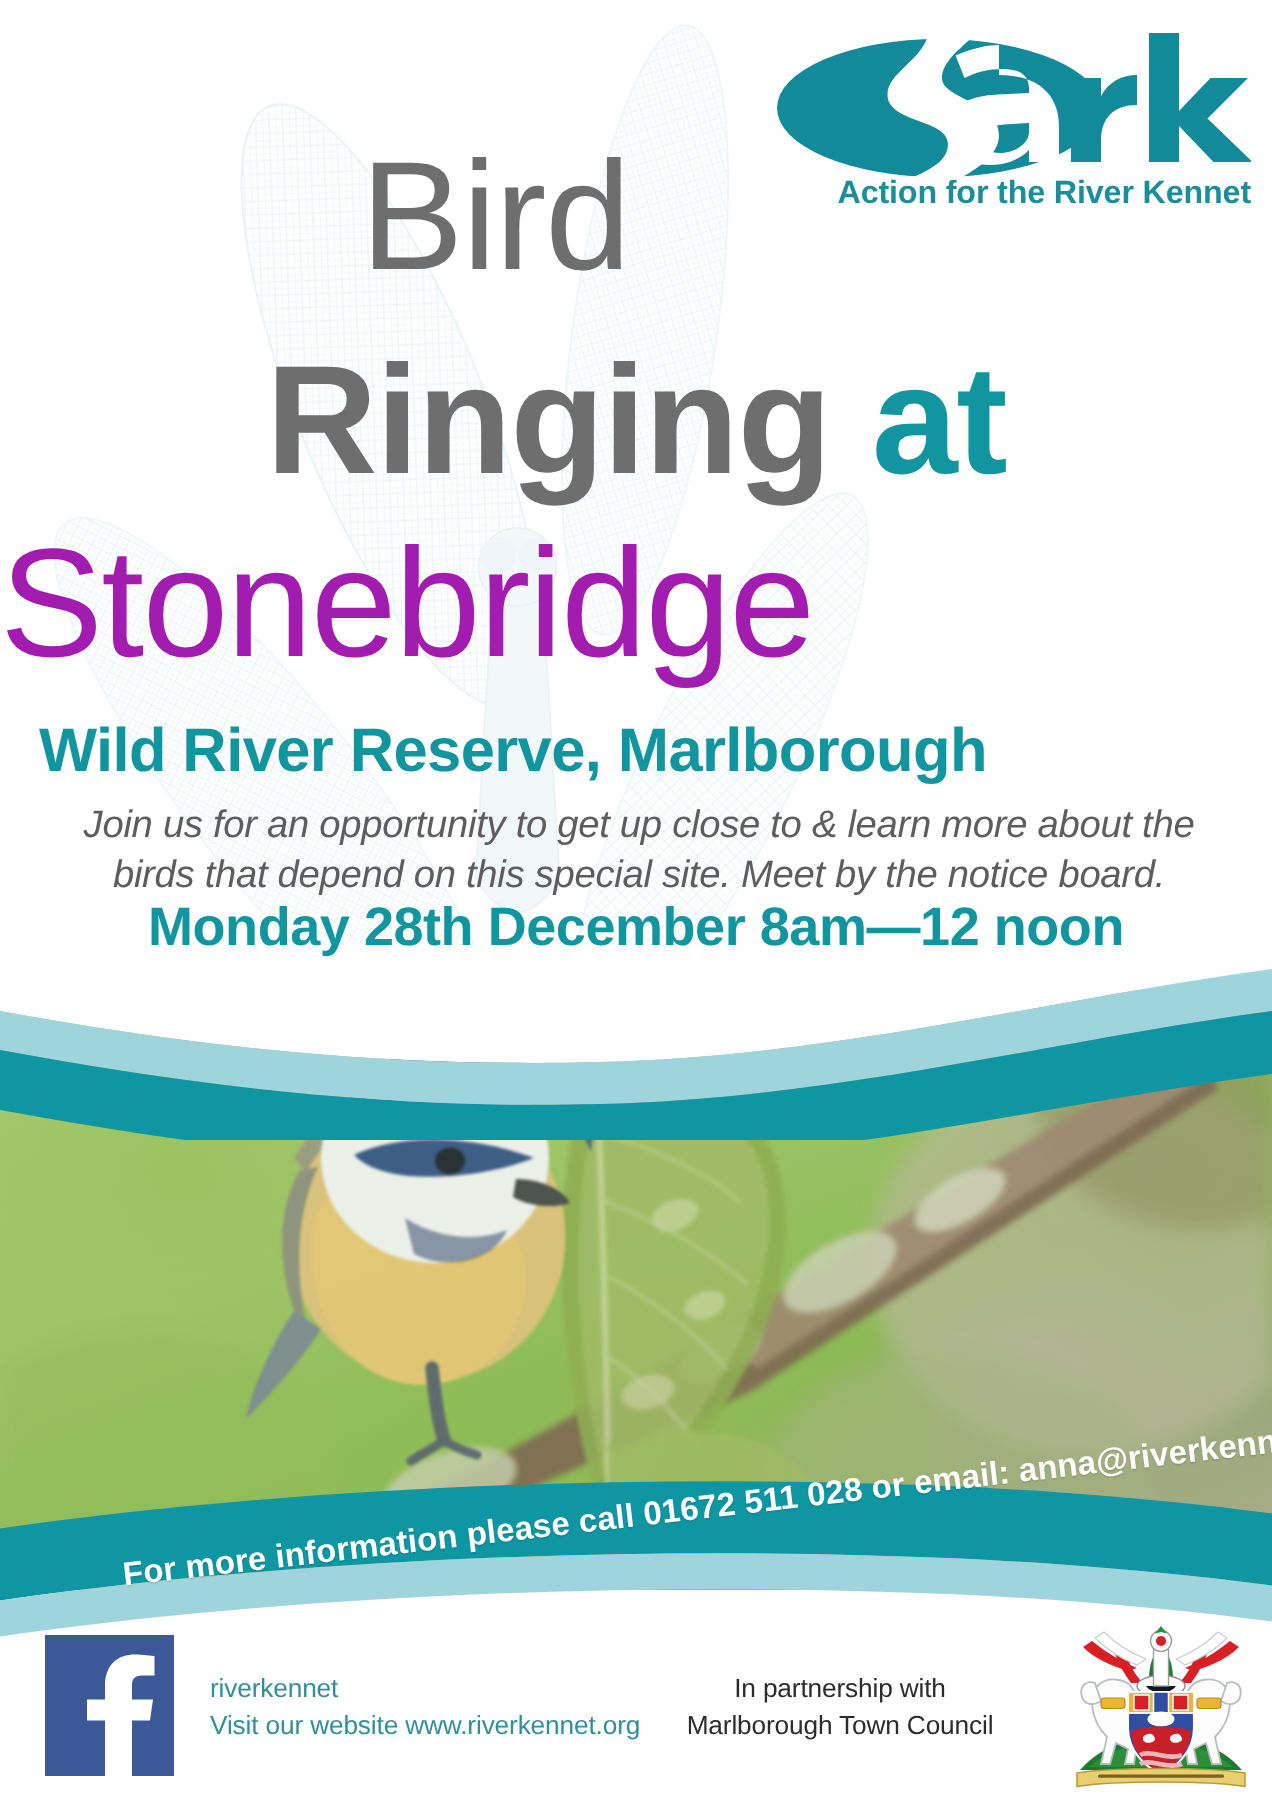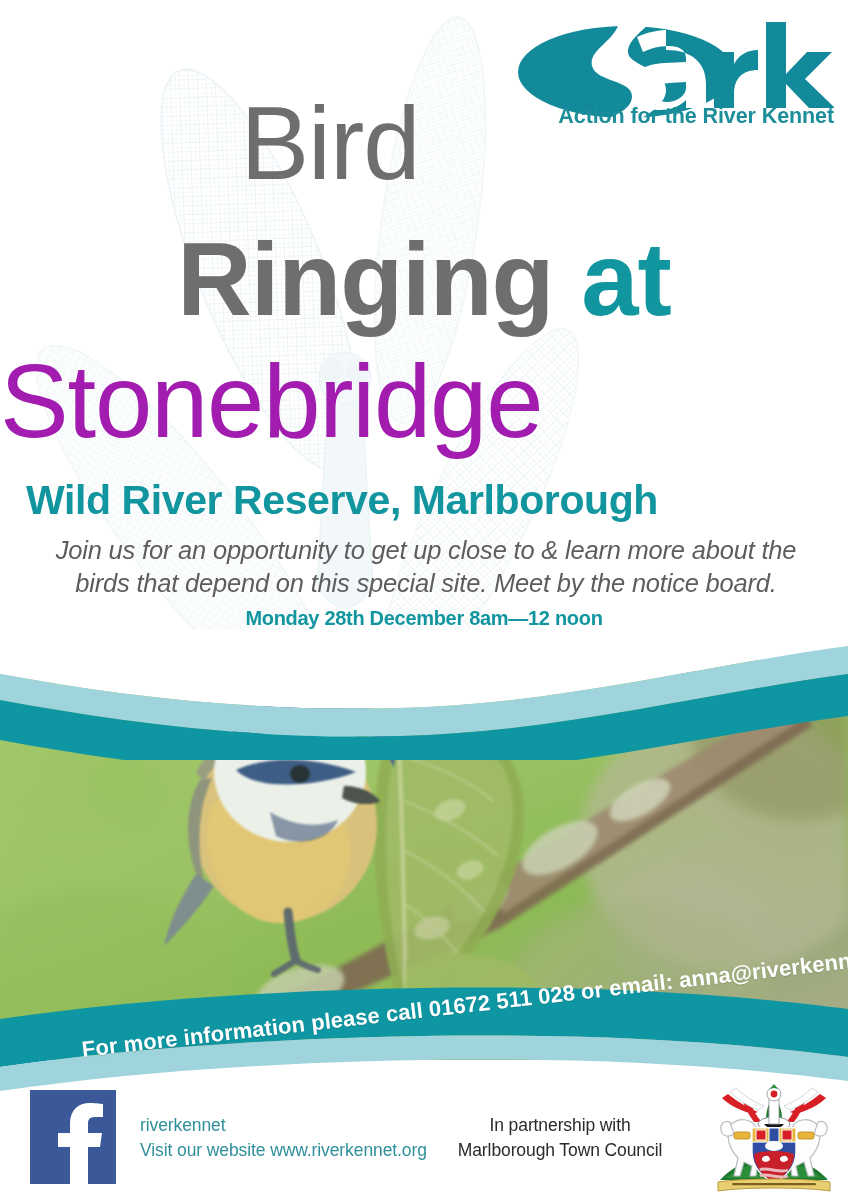--- a/index.html
+++ b/index.html
@@ -28,21 +28,21 @@
   }
 
   
   .logo-block {
     position:absolute; right:10px; top:22px;
     width:330px; height:150px;
     z-index:6;
   }
   .logo-mark { position:absolute; left:8px; top:0; width:318px; height:100px; }
   .logo-strap {
-    position:absolute; left:0; top:82px; width:330px;
+    position:absolute; left:0; top:94px; width:330px;
     text-align:right; padding-right:4px;
     font-size:21.5px; font-weight:600; letter-spacing:-0.1px;
     color:#1c8e99; white-space:nowrap;
   }
 
   
   .headline { position:absolute; left:0; top:0; width:848px; z-index:5; }
 
   .line-bird {
     position:absolute; top:92px; left:0; width:660px;
@@ -73,21 +73,21 @@
   }
   .blurb {
     position:absolute; top:534px; left:20px; width:812px;
     text-align:center;
     font-size:25.5px; line-height:33px; font-weight:400;
     color:#5d5d5d; letter-spacing:-0.2px;font-style:italic;
   }
   .datetime {
     position:absolute; top:598px; left:0; width:848px;
     text-align:center;
-    font-size:20px; line-height:40px; font-weight:600;
+    font-size:36px; line-height:40px; font-weight:600;
     color:#11969f; letter-spacing:-0.3px;
   }
 
   
   .photo-band {
     position:absolute; left:0; top:660px; width:848px; height:400px;
     z-index:2; overflow:hidden;
   }
   .photo {
     position:absolute; inset:0;

